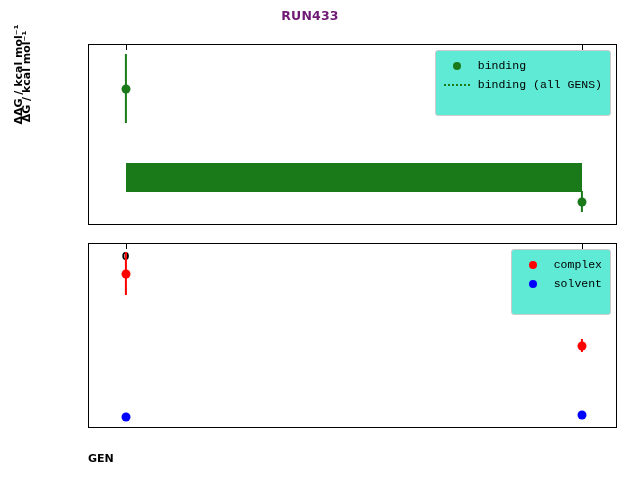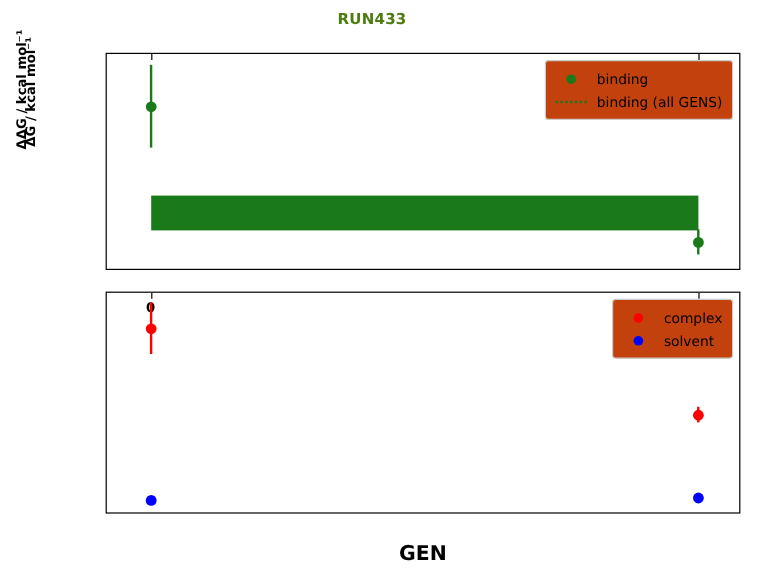--- a/index.html
+++ b/index.html
@@ -21,21 +21,21 @@
   }
   
   .fig-title {
     position: absolute;
     left: 0;
     top: 8px;
     width: 620px;
     text-align: center;
     font-size: 12.5px;
     font-weight: bold;
-    color: #4d7c0f;
+    color: #701a75;
     letter-spacing: 0.2px;
   }
   
   .axes {
     position: absolute;
     box-sizing: border-box;
     border: 1.6px solid #000000;
     background: #ffffff;
     overflow: hidden;
   }
@@ -106,22 +106,22 @@
   #ylabel-bottom {
     left: -54px;
     top: 70px;
     width: 160px;
   }
   .xlabel {
     position: absolute;
     left: 88px;
     width: 529px;
     top: 452px;
-    text-align: center;
-    font-size: 17px;
+    text-align: left;
+    font-size: 11px;
     font-weight: bold;
     color: #000000;
   }
   
   .errbar {
     position: absolute;
     width: 2.2px;
     transform: translateX(-50%);
   }
   .point {
@@ -131,25 +131,26 @@
     border-radius: 50%;
     transform: translate(-50%, -50%);
   }
   .band {
     position: absolute;
   }
   
   .legend {
     position: absolute;
     box-sizing: border-box;
-    background: #c2410c;
+    background: #5eead4;
     border: 1px solid #cccccc;
     border-radius: 3px;
-    padding: 5px 8px 5px 6px;
+    padding: 5px 8px 21px 6px;
     box-shadow: 0 0 0 0 rgba(0,0,0,0);
+    font-family: Liberation Mono, monospace;
   }
   #legend-top {
     right: 5px;
     top: 5px;
   }
   #legend-bottom {
     right: 5px;
     top: 5px;
   }
   .legend-row {

